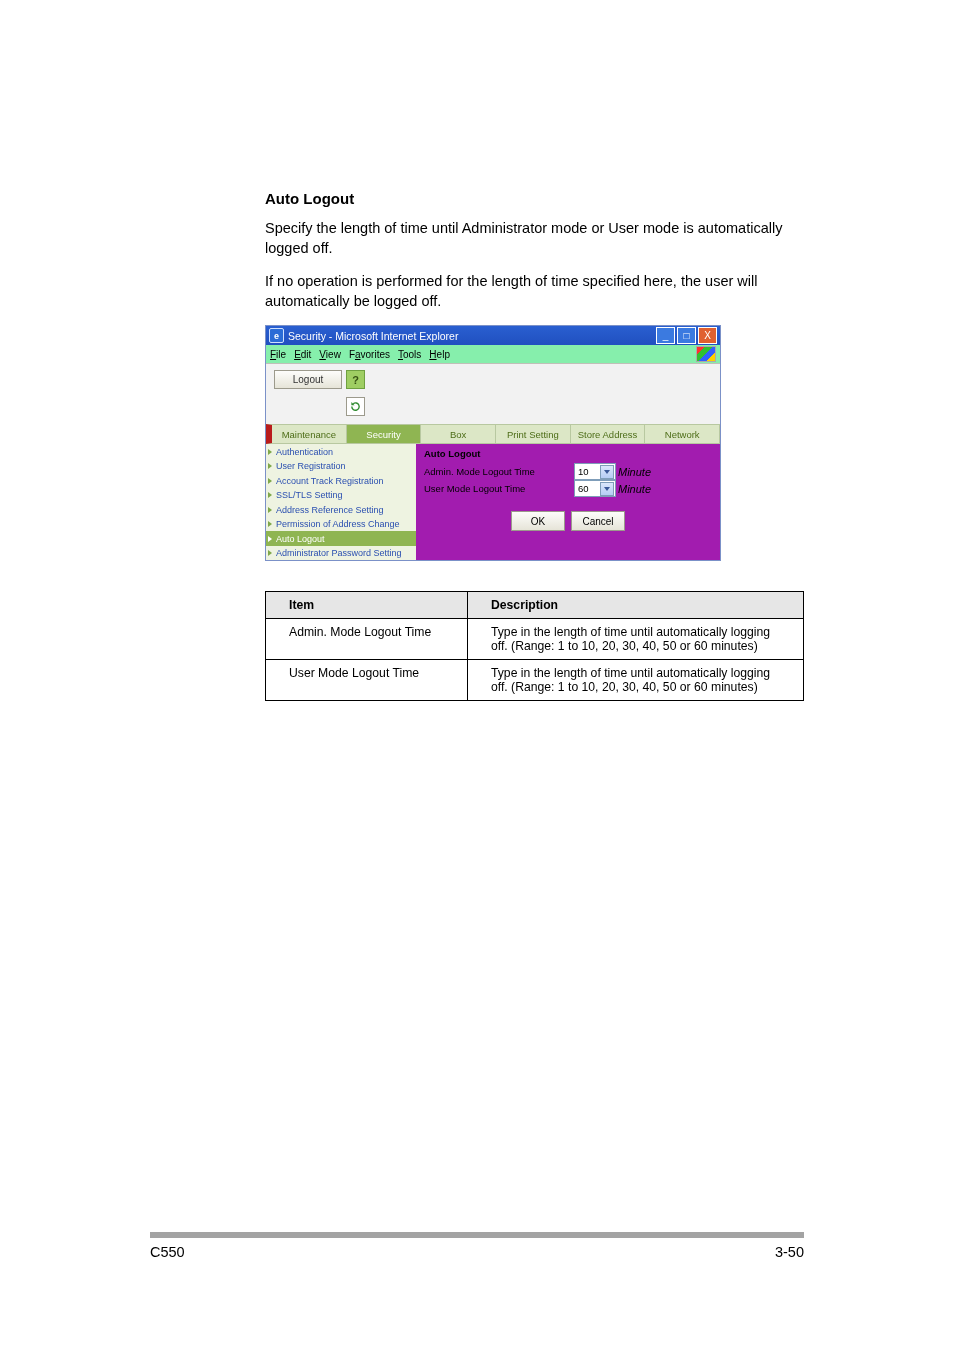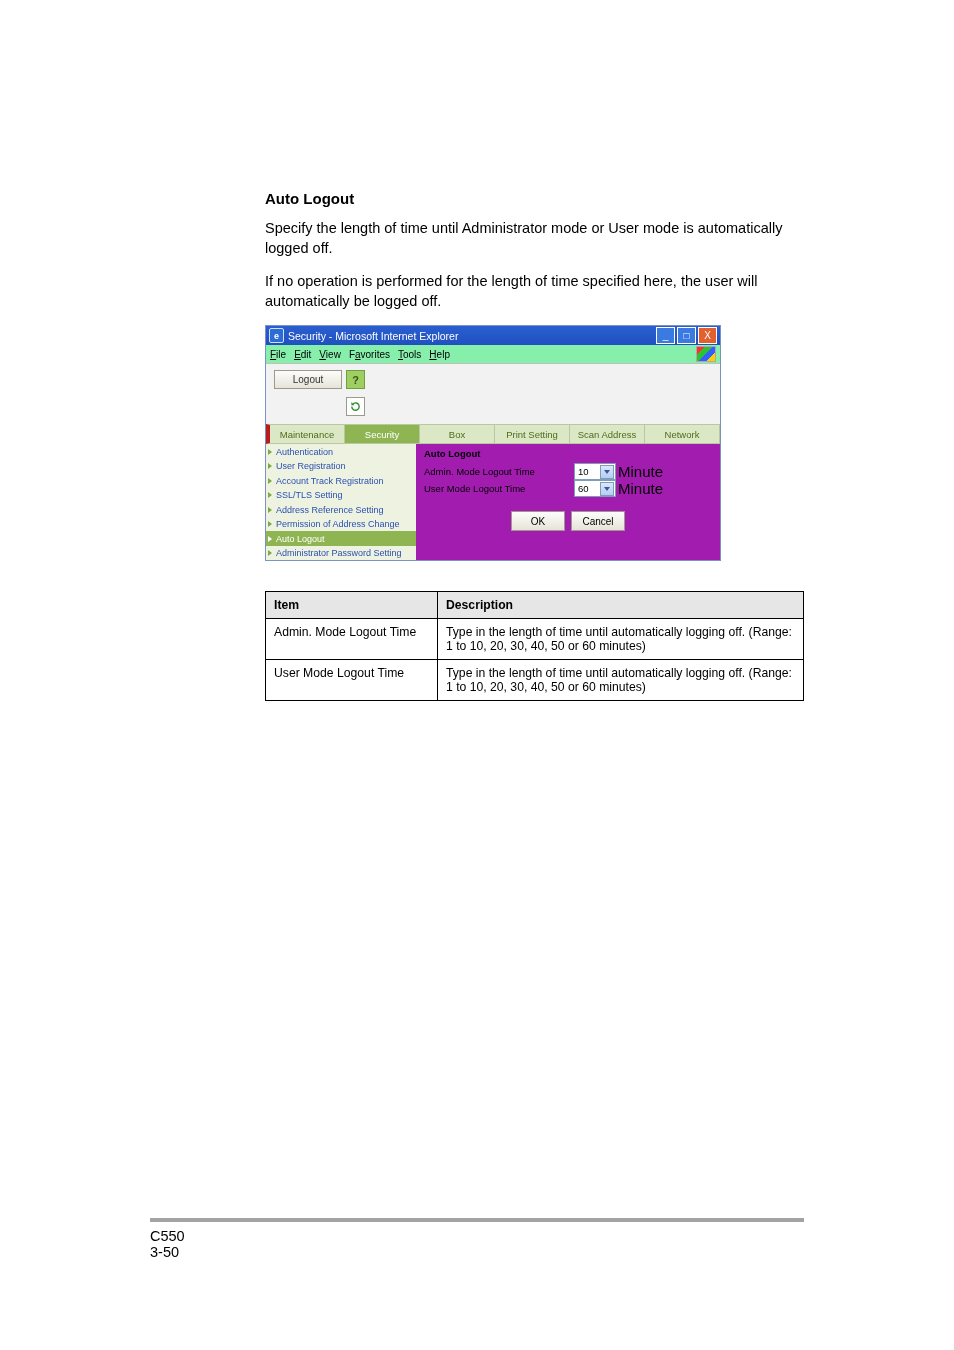--- a/index.html
+++ b/index.html
@@ -172,21 +172,21 @@
     font-size: 9.5px;
   }
   .tab {
     flex: 1;
     display:flex; align-items:center; justify-content:center;
     background: #dce7c6;
     color: #4d6d18;
     border: 1px solid #b8c8a0;
     border-left: none;
   }
-  .tab:first-child { border-left: 4px solid #b91c1c; }
+  .tab:first-child { border-left: 6px solid #b91c1c; }
   .tab.active {
     background: #8fb552;
     color: #fff;
     text-align: right;
   }
 
   .panel {
     display: flex;
     background: #a21caf;
     min-height: 116px;
@@ -245,21 +245,21 @@
     border: 1px solid #7f9db9;
     display:flex; align-items:center; justify-content:center;
   }
   .select .chev::after {
     content:"";
     width:0; height:0;
     border-left: 3px solid transparent;
     border-right: 3px solid transparent;
     border-top: 4px solid #3b5998;
   }
-  .unit { margin-left: 2px; font-size: 15px; }
+  .unit { margin-left: 2px; font-size: 11px; font-style: italic; }
 
   .btn-row {
     display:flex; gap:6px; justify-content:center;
     margin-top: 14px;
   }
   .btn {
     min-width: 52px; height: 18px;
     background: linear-gradient(#fdfdfb,#e6e4d8);
     border: 1px solid #9c9a8c;
     font-size: 10px;
@@ -268,41 +268,40 @@
 
   
   .desc-table {
     border-collapse: collapse;
     width: 100%;
     font-size: 12.2px;
     margin-top: 4px;
   }
   .desc-table th, .desc-table td {
     border: 1px solid #000;
-    padding: 6px 8px;
+    padding: 6px 23px;
     text-align: left;
     vertical-align: top;
   }
   .desc-table th {
     background: #e6e6e6;
     font-weight: bold;
   }
   .desc-table td.k { width: 155px; }
 
   .footer {
     position: absolute;
     bottom: 90px;
     left: 150px;
     right: 150px;
-    border-top: 4px solid #a3a3a3;
+    border-top: 6px solid #a3a3a3;
     padding-top: 6px;
     display:flex;
-    justify-content: flex-start;
+    justify-content: space-between;
     font-size: 14.5px;
-    flex-direction: column;
   }
 </style>
 </head>
 <body>
 
 <div class="page">
 
   <div class="content">
     <div class="h4">Auto Logout</div>
     <p class="para">Specify the length of time until Administrator mode or User mode is automatically logged off.</p>
@@ -340,21 +339,21 @@
               </svg>
           </div>
         </div>
       </div>
 
       <div class="tabbar">
         <div class="tab">Maintenance</div>
         <div class="tab active">Security</div>
         <div class="tab">Box</div>
         <div class="tab">Print Setting</div>
-        <div class="tab">Scan Address</div>
+        <div class="tab">Store Address</div>
         <div class="tab">Network</div>
       </div>
 
       <div class="panel">
         <div class="sidenav">
           <a>Authentication</a>
           <a>User Registration</a>
           <a>Account Track Registration</a>
           <a>SSL/TLS Setting</a>
           <a>Address Reference Setting</a>

